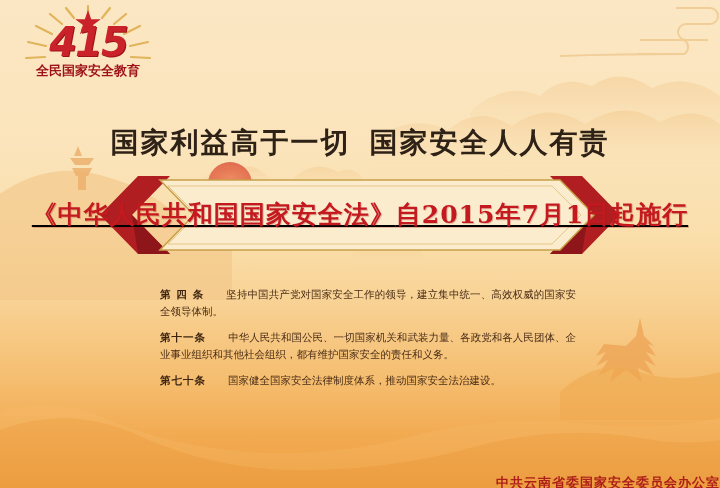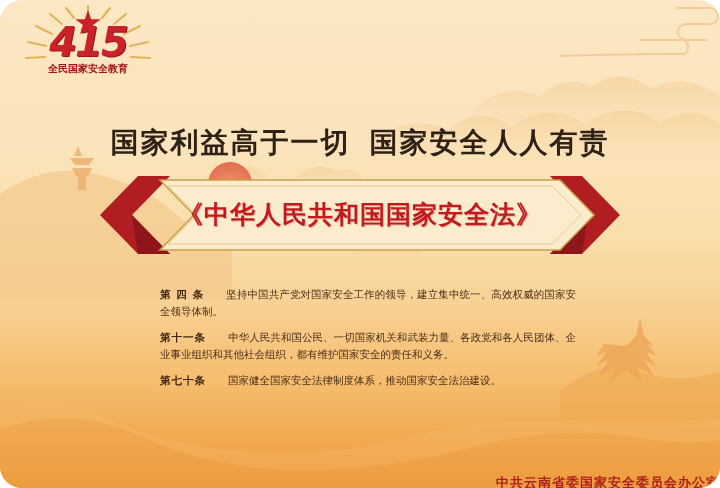--- a/index.html
+++ b/index.html
@@ -18,21 +18,20 @@
     height: 488px;
     overflow: hidden;
     background: linear-gradient(180deg,
         #fbe7c4 0%,
         #fbe4bb 30%,
         #fadfac 48%,
         #f8d294 62%,
         #f5bd6f 78%,
         #f2a94f 90%,
         #efa244 100%);
-    border-radius: 22px;
   }
 
   
   .bg-layer {
     position: absolute;
     left: 0;
     top: 0;
     width: 720px;
     height: 488px;
     pointer-events: none;
@@ -65,21 +64,21 @@
     color: #c9222b;
     line-height: 1;
     text-shadow: 1px 1px 0 #9e1118;
   }
   .logo-sub {
     position: absolute;
     left: 0;
     top: 60px;
     width: 140px;
     text-align: center;
-    font-size: 10px;
+    font-size: 13px;
     font-weight: bold;
     color: #9e1118;
     letter-spacing: 0px;
     line-height: 1;
   }
 
   
   .slogan {
     position: absolute;
     left: 0;
@@ -109,20 +108,21 @@
   .banner-text {
     position: absolute;
     left: 0;
     top: 0;
     width: 524px;
     height: 86px;
     display: flex;
     flex-direction: row;
     align-items: center;
     justify-content: center;
+    text-decoration: underline;
   }
   .banner-line {
     font-family: "DejaVu Serif", "Liberation Serif", serif;
     font-size: 25px;
     font-weight: bold;
     color: #c3191f;
     line-height: 1.18;
     white-space: nowrap;
     letter-spacing: 1px;
     text-shadow: 1px 1px 0 rgba(150,20,20,0.25);
@@ -275,20 +275,21 @@
       <g>
         <path d="M522 43 L484 4 L452 4 L490 43 L452 82 L484 82 Z" fill="#b01e22"></path>
         <path d="M490 43 L452 82 L484 82 Z" fill="#8e1519"></path>
       </g>
 
       <path d="M62 8 L96 43 L62 78 L462 78 L496 43 L462 8 Z" fill="#fbeccd" stroke="#c9a04a" stroke-width="1.6"></path>
       <path d="M70 14 L99 43 L70 72 L454 72 L483 43 L454 14 Z" fill="none" stroke="#d8b463" stroke-width="0.9" opacity="0.7"></path>
     </svg>
     <div class="banner-text">
       <div class="banner-line">《中华人民共和国国家安全法》</div>
+      <div class="banner-line">自2015年7月1日起施行</div>
     </div>
   </div>
 
   <div class="articles">
     <div class="article">
       <span class="art-no">第 四 条</span><span>坚持中国共产党对国家安全工作的领导，建立集中统一、高效权威的国家安全领导体制。</span>
     </div>
     <div class="article">
       <span class="art-no">第十一条</span><span>中华人民共和国公民、一切国家机关和武装力量、各政党和各人民团体、企业事业组织和其他社会组织，都有维护国家安全的责任和义务。</span>
     </div>

